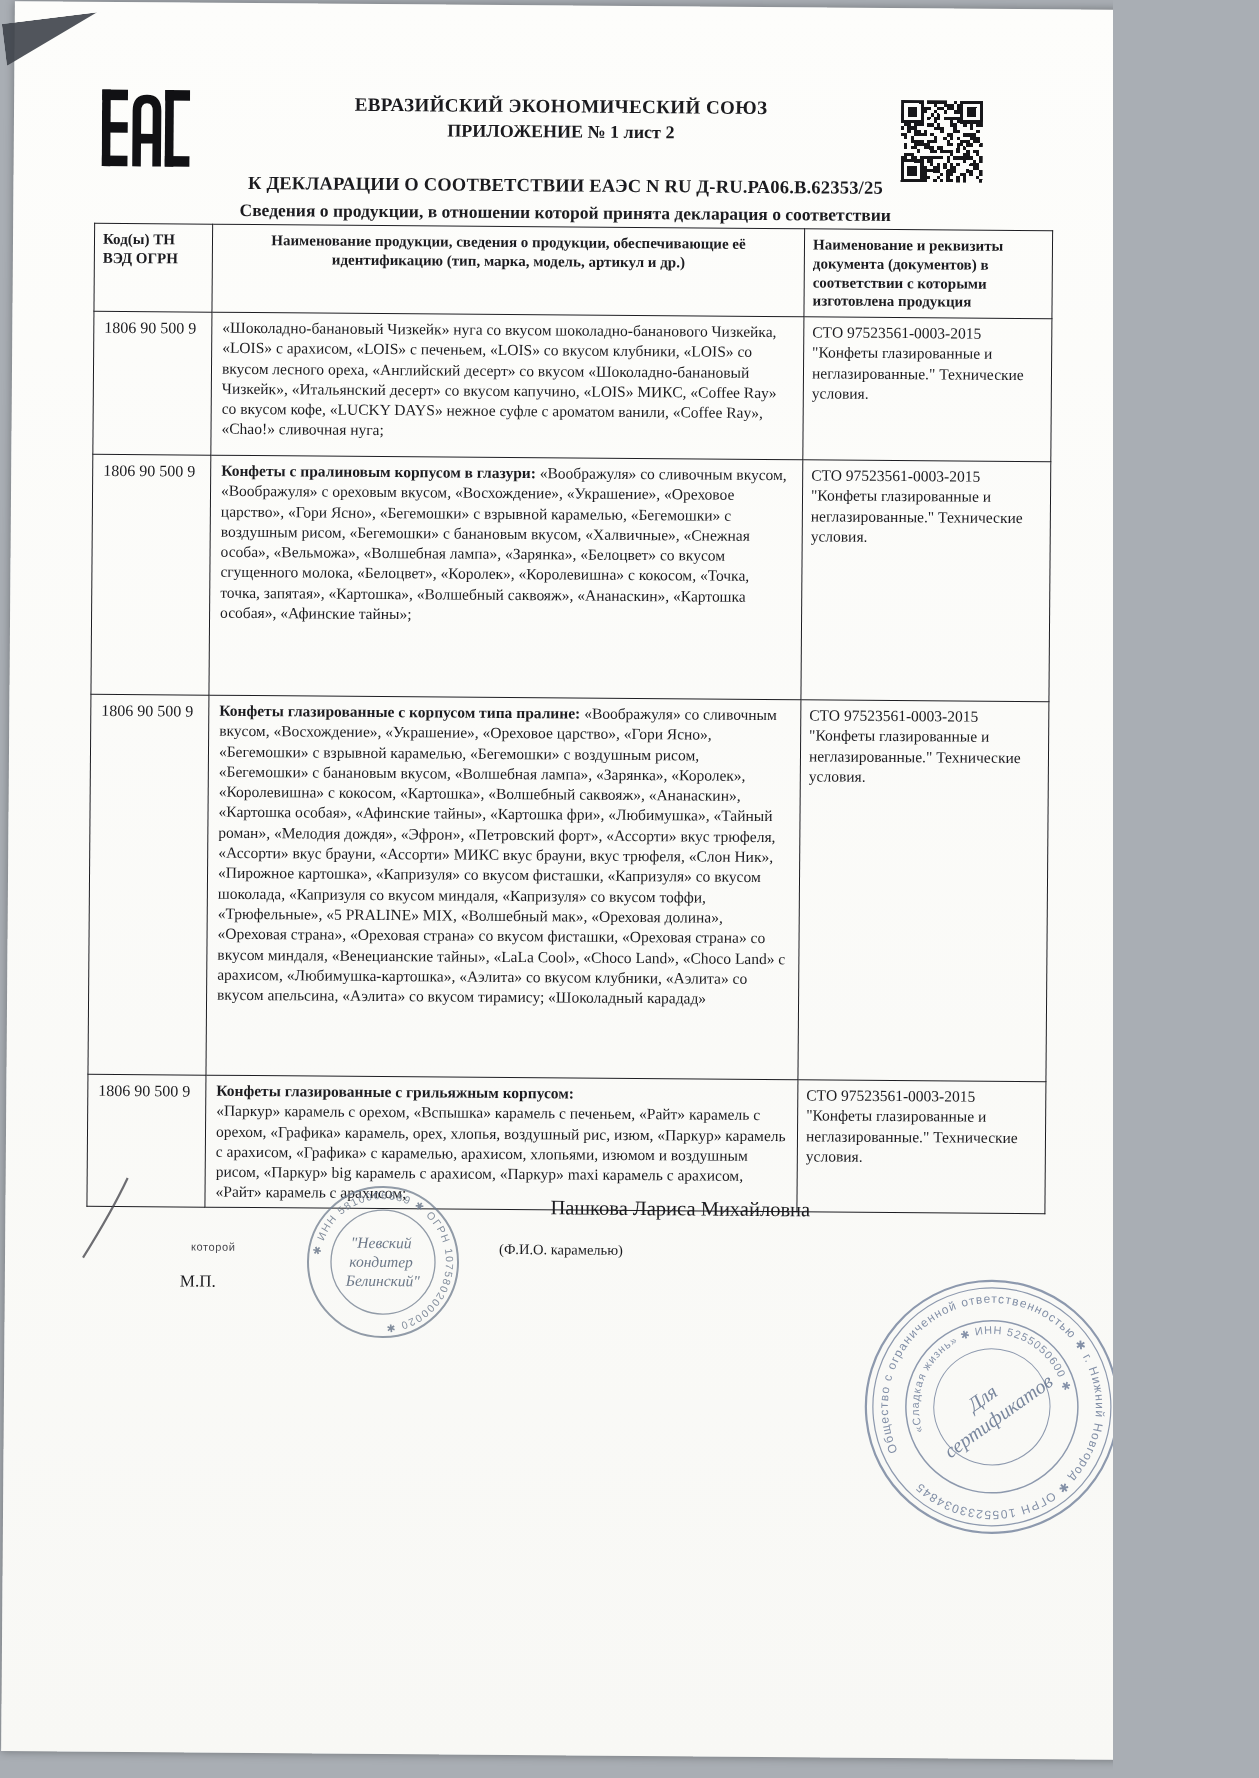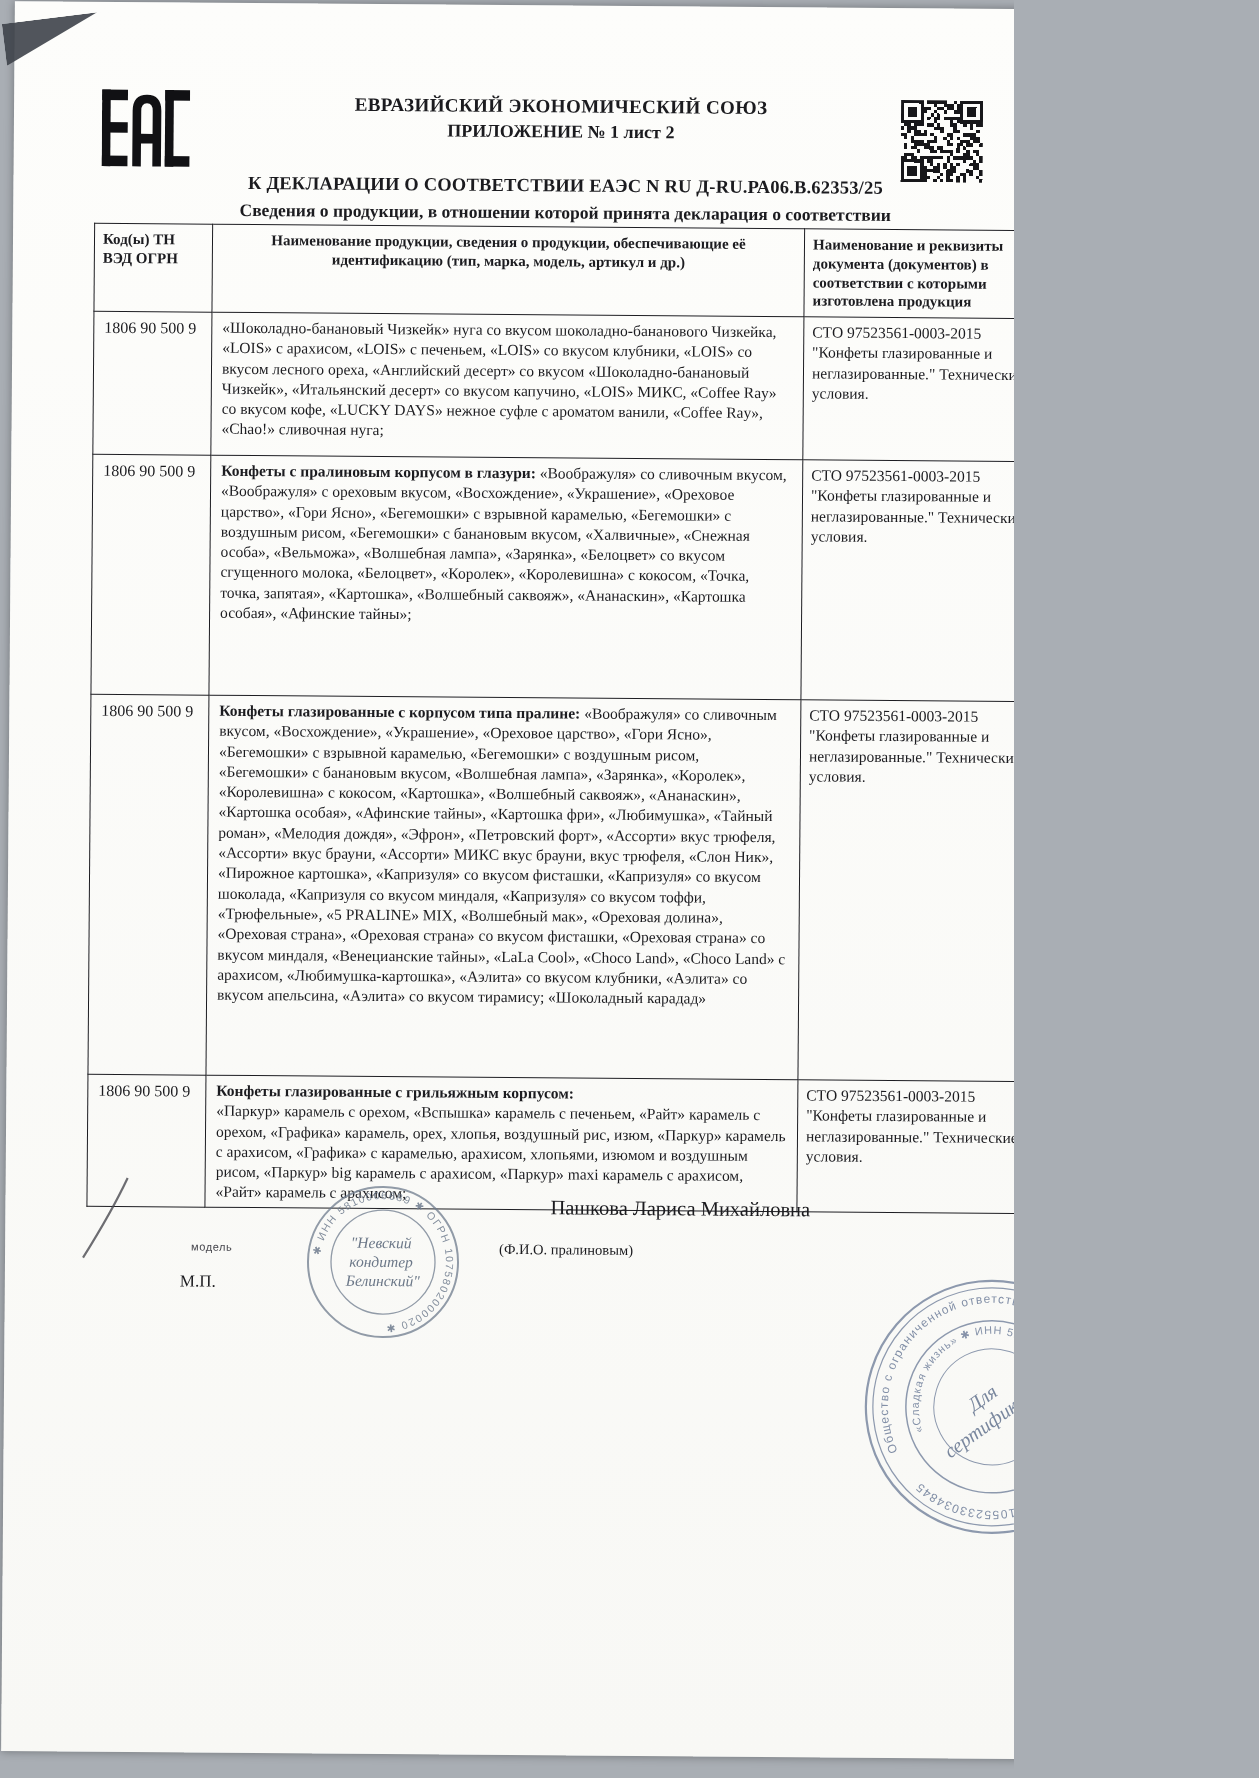--- a/index.html
+++ b/index.html
@@ -3,21 +3,21 @@
 <meta charset="utf-8">
 <style>
   html,body{margin:0;padding:0;}
   body{
     width:1259px;height:1778px;
     background:#a9aeb4;
     font-family:"Liberation Serif","DejaVu Serif",serif;
     overflow:hidden;
     position:relative;
   }
-  .scan{position:relative;width:1014px;height:1778px;overflow:hidden;}
+  .scan{position:relative;width:1113px;height:1778px;overflow:hidden;}
   .corner-wedge{
     position:absolute;left:4px;top:18px;width:96px;height:42px;
     background:#3e434a;opacity:.9;z-index:3;
     clip-path:polygon(0 0,100% 0,0 100%);
     transform:rotate(-7deg);
   }
   .paper{
     position:absolute;left:8px;top:6px;width:1248px;height:1750px;
     background:linear-gradient(180deg,#fdfdfb,#f8f8f5);
     transform:rotate(0.45deg);
@@ -490,25 +490,25 @@
       <text fill="#6e7b8d" opacity=".85" font-size="10.5" letter-spacing="1.5" font-family="'Liberation Sans',sans-serif">
         <textPath href="#s1ring" startOffset="6">✱  ИНН 5810006689  ✱  ОГРН 1075802000020  ✱</textPath>
       </text>
       <text fill="#5f6c7e" opacity=".92" font-size="15.5" font-style="italic" text-anchor="middle" font-family="'Liberation Serif',serif">
         <tspan x="80" y="66">"Невский</tspan>
         <tspan x="80" y="85">кондитер</tspan>
         <tspan x="80" y="104">Белинский"</tspan>
       </text>
     </svg>
 
-    <div class="podpis">модель</div>
+    <div class="podpis">которой</div>
     <div class="mp">М.П.</div>
 
     <div class="applicant">Пашкова Лариса Михайловна</div>
-    <div class="fio">(Ф.И.О. пралиновым)</div>
+    <div class="fio">(Ф.И.О. карамелью)</div>
 
     <svg class="stamp2" width="272" height="272" viewBox="0 0 272 272">
       <defs>
         <path id="s2outer" d="M136,136 m-104,0 a104,104 0 1,1 208,0 a104,104 0 1,1 -208,0"></path>
         <path id="s2inner" d="M136,136 m-73,0 a73,73 0 1,1 146,0 a73,73 0 1,1 -146,0"></path>
       </defs>
       <g fill="none" stroke="#72819c" opacity=".8">
         <circle cx="136" cy="136" r="126" stroke-width="2.2"></circle>
         <circle cx="136" cy="136" r="119" stroke-width="1.2"></circle>
         <circle cx="136" cy="136" r="86" stroke-width="1.5"></circle>

